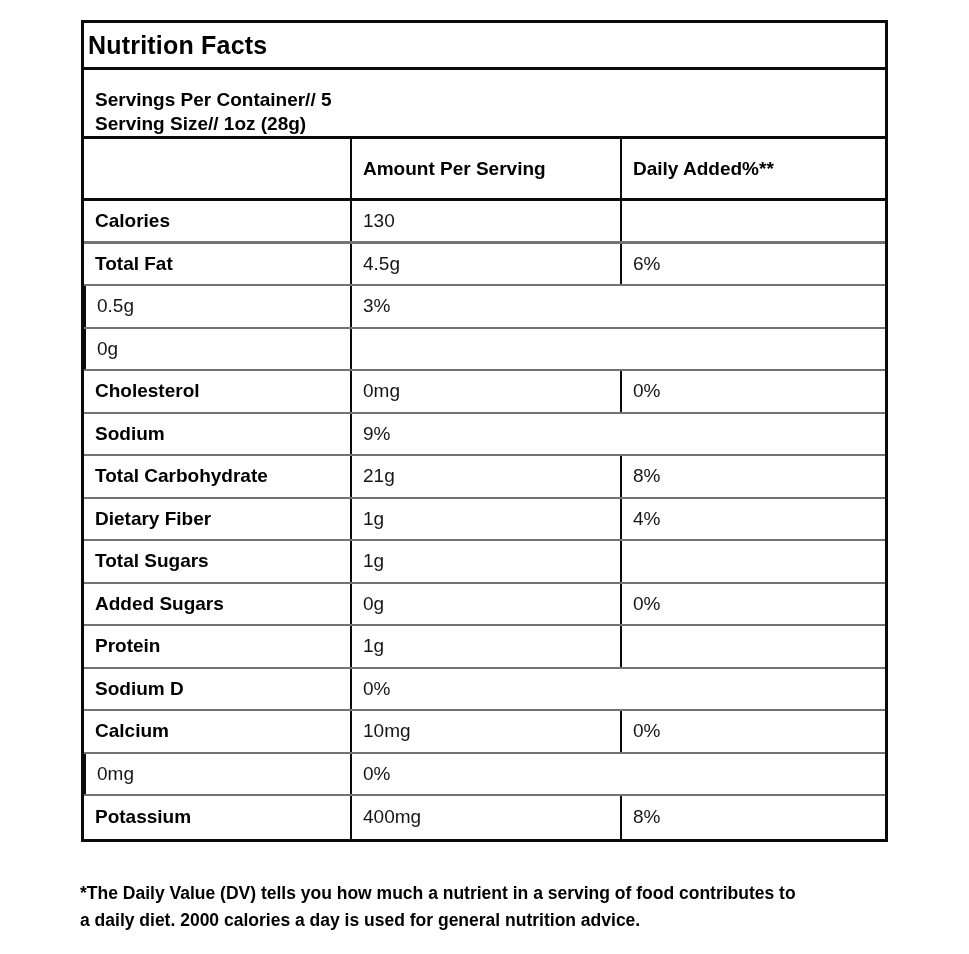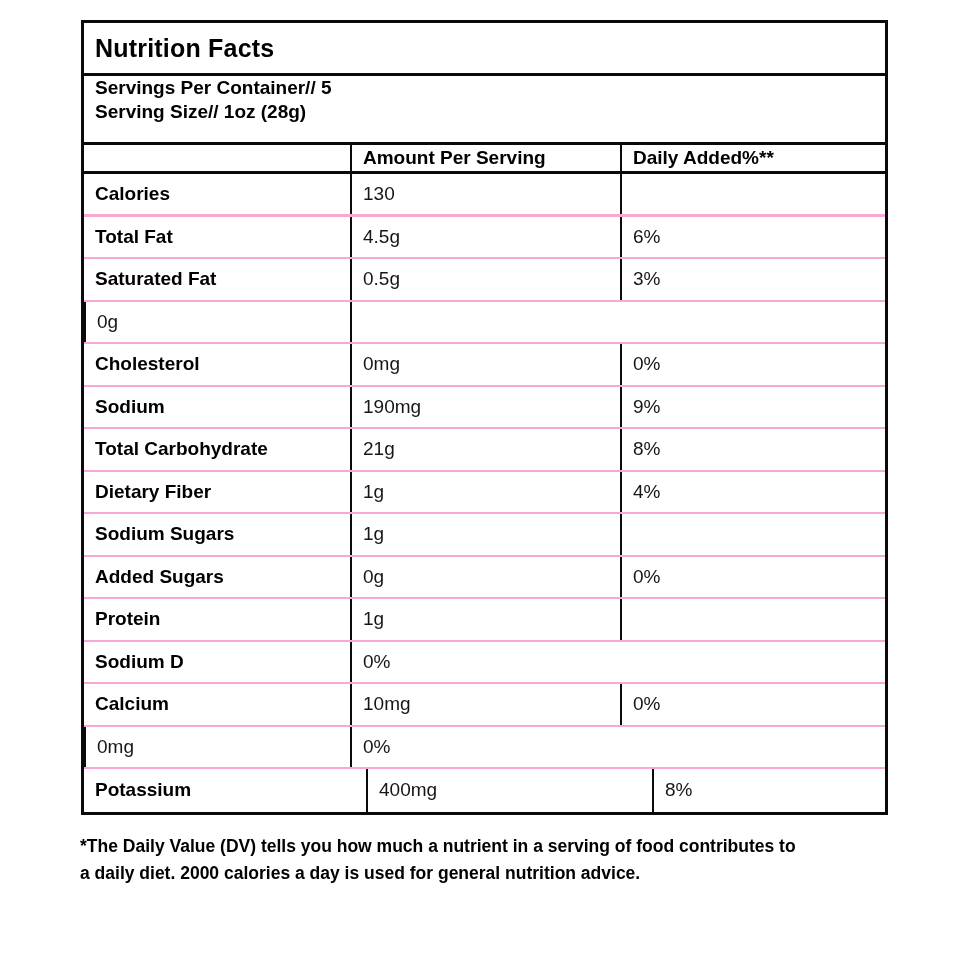--- a/index.html
+++ b/index.html
@@ -22,37 +22,37 @@
     left: 81px;
     top: 20px;
     width: 807px;
     box-sizing: border-box;
     border: 3px solid #0a0a0a;
     background: #ffffff;
   }
 
   .title-row {
     box-sizing: border-box;
-    height: 53px;
+    height: 47px;
     border-bottom: 3px solid #0a0a0a;
     display: flex;
     align-items: center;
-    padding-left: 11px;
+    padding-left: 4px;
     font-size: 25px;
     font-weight: bold;
     letter-spacing: 0.2px;
   }
 
   .servings-row {
     box-sizing: border-box;
     height: 69px;
     border-bottom: 3px solid #0a0a0a;
     display: flex;
     flex-direction: column;
-    justify-content: flex-start;
+    justify-content: flex-end;
     padding-left: 11px;
     font-size: 19px;
     font-weight: bold;
     line-height: 24px;
   }
 
   .grid-row {
     box-sizing: border-box;
     display: grid;
     grid-template-columns: 266px 270px 1fr;
@@ -64,42 +64,42 @@
     padding-left: 11px;
     overflow: hidden;
     white-space: nowrap;
   }
   .grid-row .c2,
   .grid-row .c3 {
     border-left: 2px solid #0a0a0a;
   }
 
   .header-row {
-    height: 29px;
+    height: 62px;
     border-bottom: 3px solid #0a0a0a;
     font-size: 19px;
     font-weight: bold;
   }
 
   .data-row {
     height: 42.5px;
-    border-bottom: 2px solid #f9a8d4;
+    border-bottom: 2px solid #737373;
     font-size: 19px;
   }
   .data-row .c1 { font-weight: bold; }
   .data-row .c2,
   .data-row .c3 { font-weight: normal; color: #161616; }
   .data-row.thick-bottom { border-bottom-width: 3px; }
-  .data-row:last-child { border-bottom: none; gap: 16px; }
+  .data-row:last-child { border-bottom: none; }
 
   
   .footnote {
     position: absolute;
     left: 80px;
-    top: 833px;
+    top: 880px;
     width: 830px;
     font-size: 17.5px;
     font-weight: bold;
     line-height: 27px;
     white-space: nowrap;
   }
 </style>
 </head>
 <body>
 
@@ -126,56 +126,54 @@
     <div class="cell c3"></div>
   </div>
 
   <div class="grid-row data-row">
     <div class="cell c1">Total Fat</div>
     <div class="cell c2">4.5g</div>
     <div class="cell c3">6%</div>
   </div>
 
   <div class="grid-row data-row">
-    <div class="cell c1">Saturated Fat</div>
     <div class="cell c2">0.5g</div>
     <div class="cell c3">3%</div>
   </div>
 
   <div class="grid-row data-row">
     <div class="cell c2">0g</div>
     <div class="cell c3"></div>
   </div>
 
   <div class="grid-row data-row">
     <div class="cell c1">Cholesterol</div>
     <div class="cell c2">0mg</div>
     <div class="cell c3">0%</div>
   </div>
 
   <div class="grid-row data-row">
     <div class="cell c1">Sodium</div>
-    <div class="cell c2">190mg</div>
     <div class="cell c3">9%</div>
   </div>
 
   <div class="grid-row data-row">
     <div class="cell c1">Total Carbohydrate</div>
     <div class="cell c2">21g</div>
     <div class="cell c3">8%</div>
   </div>
 
   <div class="grid-row data-row">
     <div class="cell c1">Dietary Fiber</div>
     <div class="cell c2">1g</div>
     <div class="cell c3">4%</div>
   </div>
 
   <div class="grid-row data-row">
-    <div class="cell c1">Sodium Sugars</div>
+    <div class="cell c1">Total Sugars</div>
     <div class="cell c2">1g</div>
     <div class="cell c3"></div>
   </div>
 
   <div class="grid-row data-row">
     <div class="cell c1">Added Sugars</div>
     <div class="cell c2">0g</div>
     <div class="cell c3">0%</div>
   </div>
 

